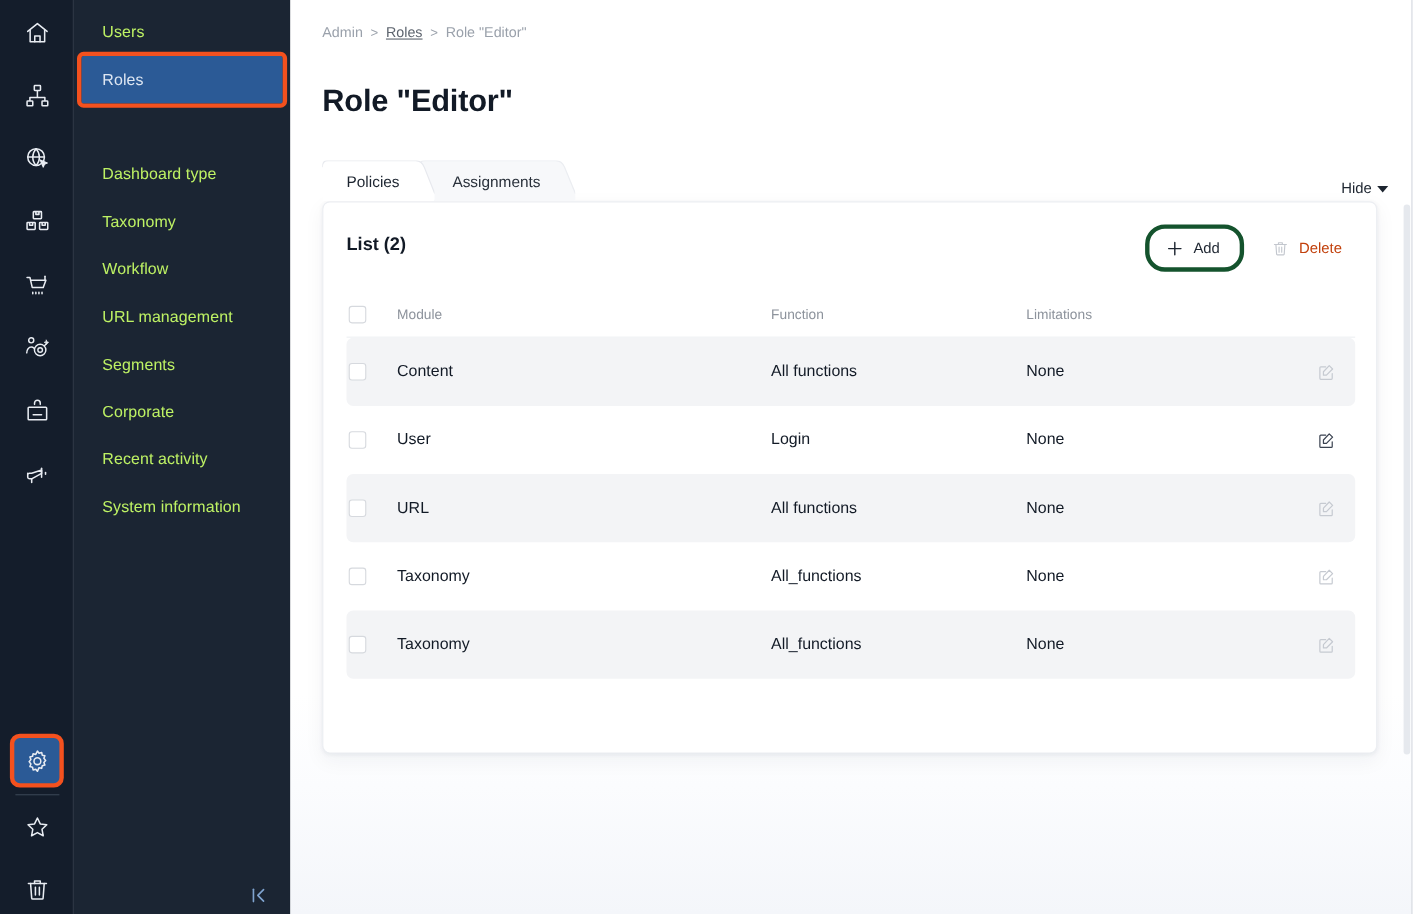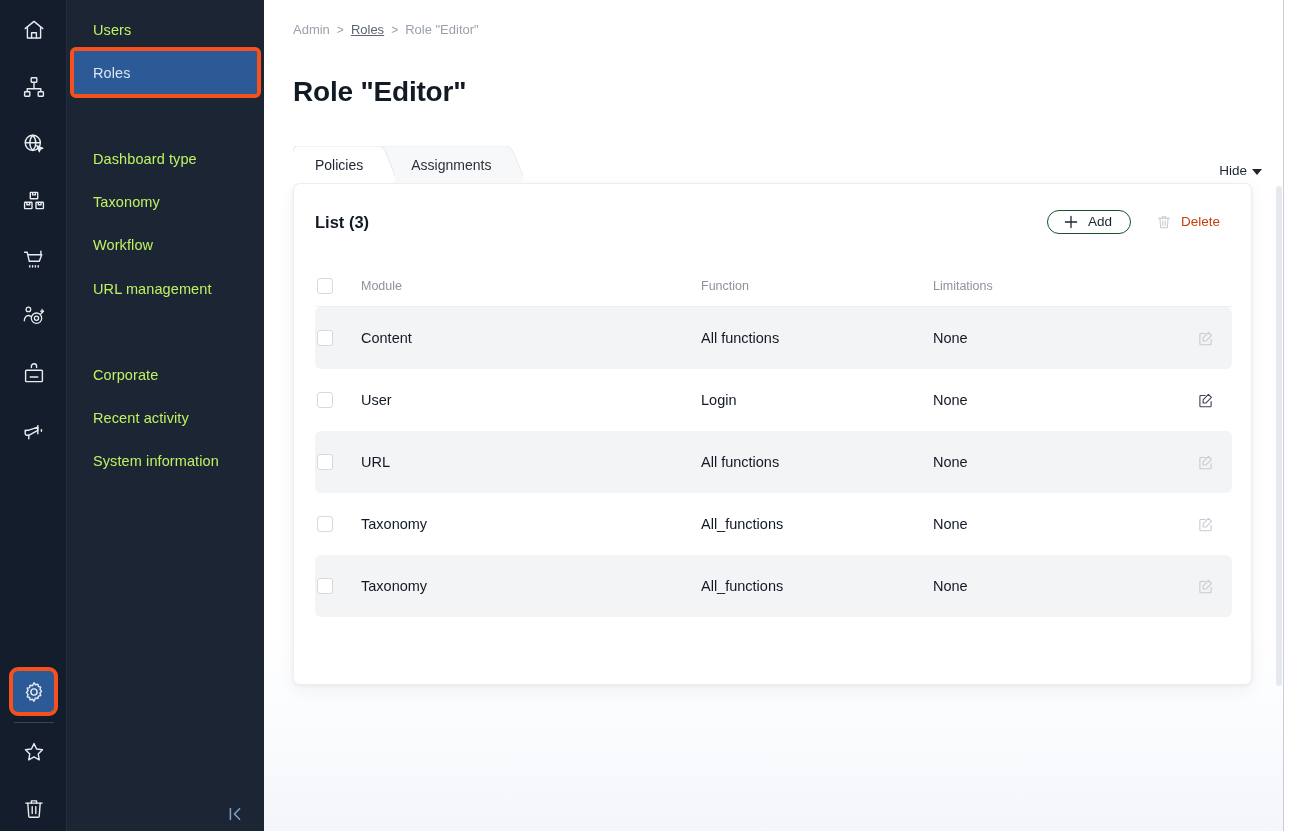--- a/index.html
+++ b/index.html
@@ -234,23 +234,23 @@
     position: absolute;
     right: 19px; top: 20px;
     display: flex;
     align-items: center;
     gap: 13px;
   }
   .btn-add {
     display: flex;
     align-items: center;
     gap: 9px;
-    height: 24px;
+    height: 43px;
     padding: 0 18px 0 15px;
-    border: 1px solid #14532d;
+    border: 4px solid #14532d;
     border-radius: 18px;
     background: #ffffff;
     font-size: 13.5px;
     color: #1d2530;
     cursor: pointer;
     box-sizing: border-box;
   }
   .btn-delete {
     display: flex;
     align-items: center;
@@ -451,20 +451,23 @@
           <span>Dashboard type</span>
         </div>
       <div class="nav-item" style="top:180px">
           <span>Taxonomy</span>
         </div>
       <div class="nav-item" style="top:223px">
           <span>Workflow</span>
         </div>
       <div class="nav-item" style="top:267px">
           <span>URL management</span>
+        </div>
+      <div class="nav-item" style="top:310px">
+          <span>Segments</span>
         </div>
       <div class="nav-item" style="top:353px">
           <span>Corporate</span>
         </div>
       <div class="nav-item" style="top:396px">
           <span>Recent activity</span>
         </div>
       <div class="nav-item" style="top:439px">
           <span>System information</span>
         </div>
@@ -511,21 +514,21 @@
       </div>
 
       <div class="hide-toggle">
         <span>Hide</span>
         <span class="caret-down"></span>
       </div>
 
       <div class="card">
 
         <div class="list-head">
-          <div class="list-title">List (3)</div>
+          <div class="list-title">List (2)</div>
           <div class="list-actions">
             <div class="btn-add">
               <span class="plus-icon">
                 <svg width="16" height="16" viewBox="0 0 16 16" fill="none" stroke="currentColor" stroke-width="1.3" stroke-linecap="round">
                     <path d="M8 2.4v11.2M2.4 8h11.2"></path>
                   </svg>
               </span>
               <span>Add</span>
             </div>
             <div class="btn-delete">

